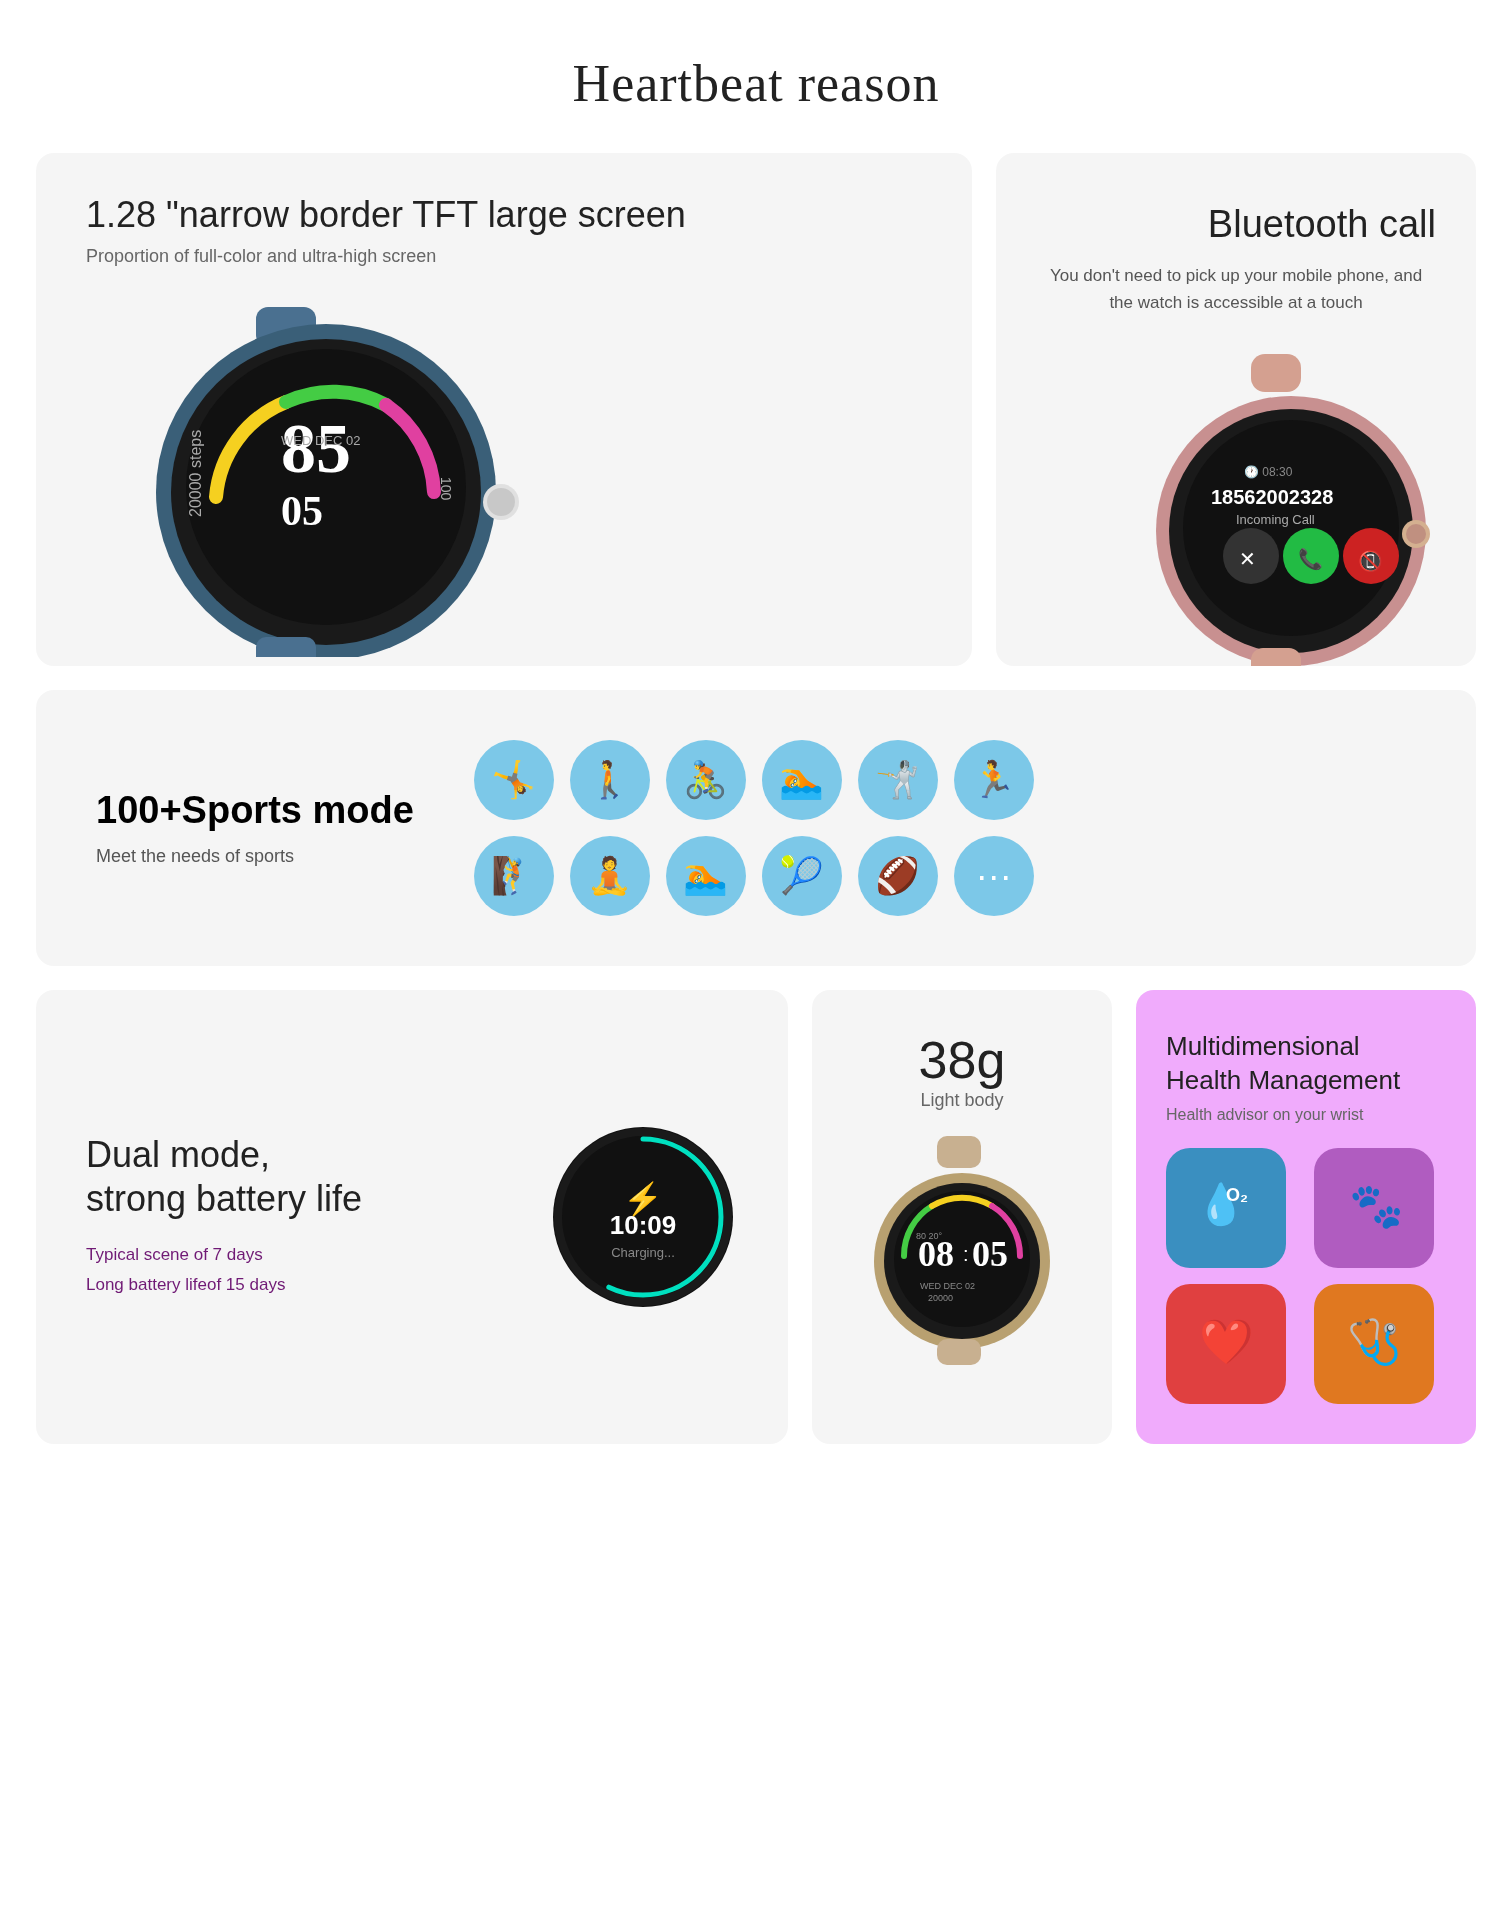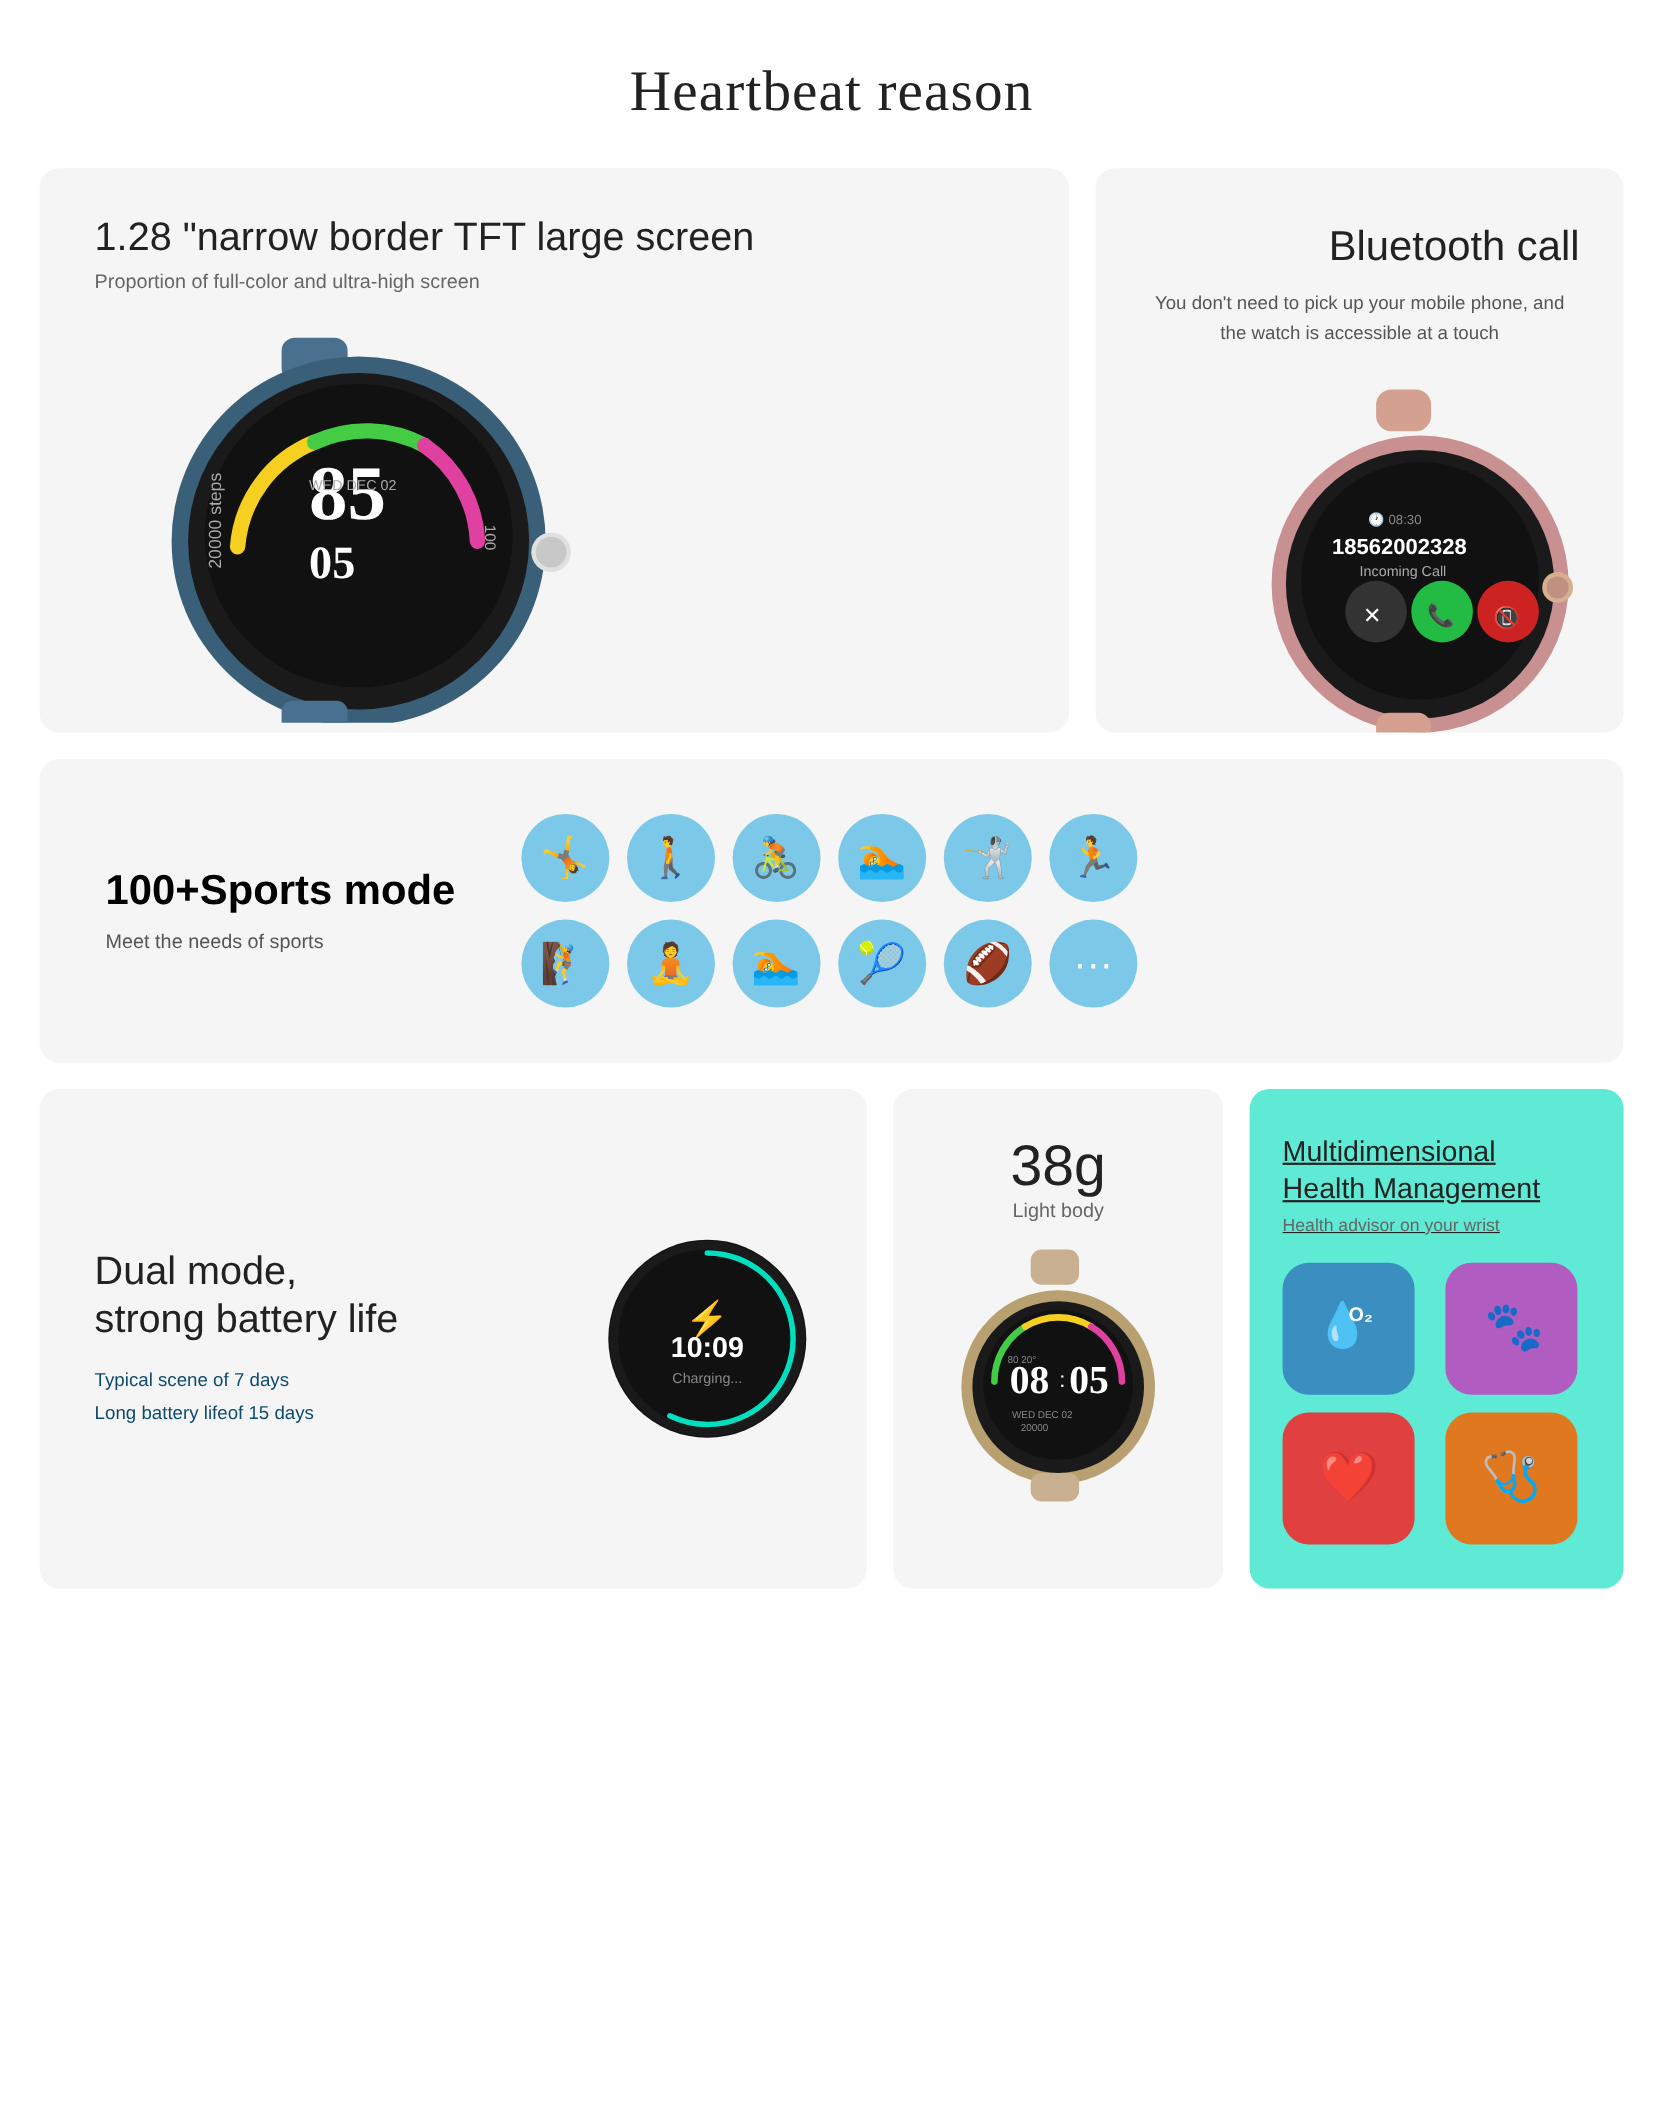--- a/index.html
+++ b/index.html
@@ -161,21 +161,21 @@
 
     .battery-text h2 {
       font-size: 36px;
       font-weight: 500;
       line-height: 1.2;
       margin-bottom: 20px;
     }
 
     .battery-text p {
       font-size: 17px;
-      color: #0c4a6e;
+      color: #701a75;
       line-height: 1.8;
     }
 
     .charging-circle {
       width: 190px;
       height: 190px;
       flex-shrink: 0;
     }
 
     .weight-card {
@@ -200,24 +200,23 @@
       margin-bottom: 20px;
     }
 
     .gold-watch {
       width: 200px;
       height: 220px;
     }
 
     .health-card {
       width: 340px;
-      background: #5eead4;
+      background: #f0abfc;
       border-radius: 18px;
       padding: 40px 30px;
-      text-decoration: underline;
     }
 
     .health-card h2 {
       font-size: 26px;
       font-weight: 500;
       line-height: 1.3;
       margin-bottom: 8px;
     }
 
     .health-card p {

